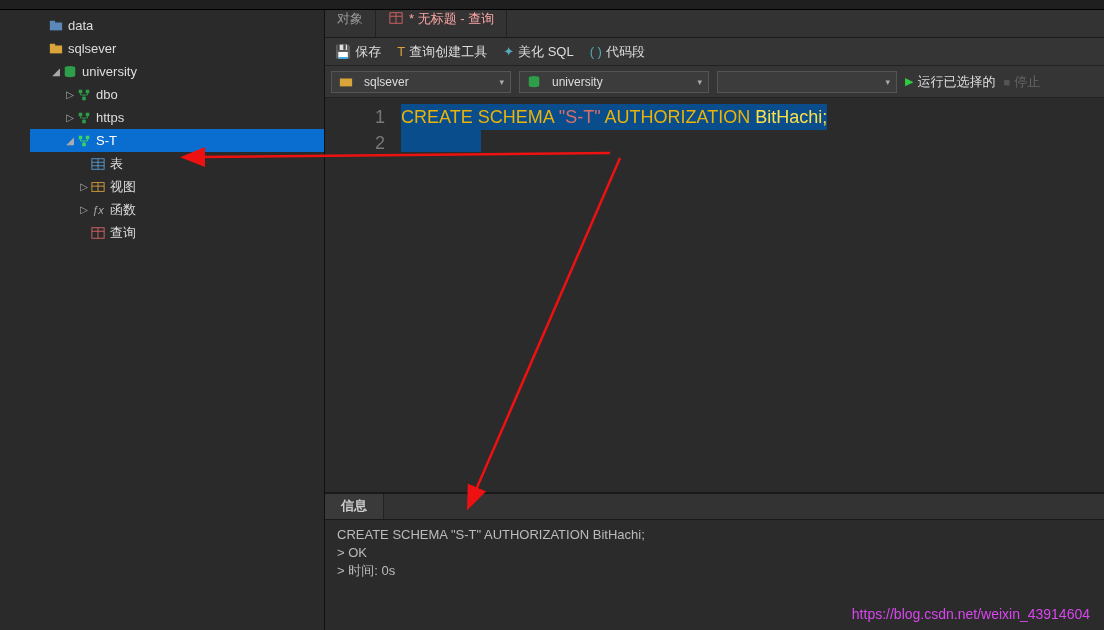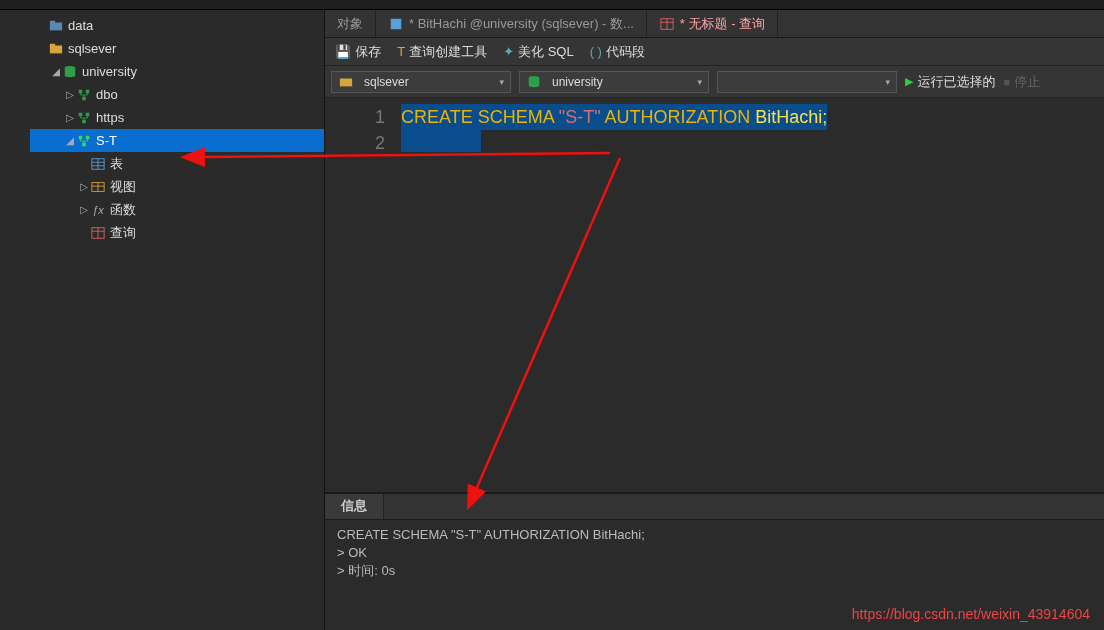--- a/index.html
+++ b/index.html
@@ -11,21 +11,21 @@
   .tree-item { display:flex; align-items:center; height:23px; padding-left:6px; cursor:default;}
   .tree-item.sel { background:#0a6ed1; color:#fff;}
   .tw { display:inline-block; width:12px; text-align:center; color:#aaa; font-size:10px;}
   .ind { display:inline-block; }
   .ind1{width:14px;} .ind2{width:28px;} .ind3{width:42px;}
   .ic { display:inline-flex; width:16px; height:16px; align-items:center; justify-content:center; margin-right:4px;}
   .ic svg{width:14px;height:14px;}
   
   .main { flex:1; display:flex; flex-direction:column; background:#2b2b2b;}
   .tabs { height:28px; background:#333; display:flex; align-items:stretch; border-bottom:1px solid #1a1a1a;}
-  .tab { display:flex; align-items:center; padding:0 12px; color:#999; border-right:1px solid #222; font-size:13px; cursor:default;}
+  .tab { display:flex; align-items:flex-start; padding:0 12px; color:#999; border-right:1px solid #222; font-size:13px; cursor:default;}
   .tab .ic{margin-right:5px;}
   .toolbar1 { height:28px; background:#353535; display:flex; align-items:center; padding:0 10px; gap:16px; font-size:13px; color:#ddd; border-bottom:1px solid #222;}
   .tbtn{display:flex;align-items:center;gap:4px;cursor:default;}
   .toolbar2 { height:32px; background:#353535; display:flex; align-items:center; padding:0 6px; gap:8px; border-bottom:1px solid #222;}
   .dd { display:flex; align-items:center; background:#3c3c3c; border:1px solid #555; height:22px; padding:0 6px; font-size:12px; color:#ddd; gap:6px;}
   .dd .caret{font-size:9px;color:#aaa;margin-left:auto;}
   .runbtn{display:flex;align-items:center;gap:4px;color:#ddd;font-size:13px;}
   .play{color:#2ecc40;font-size:11px;}
   .stop{color:#555;font-size:11px;}
   .editor { flex:1; display:flex; background:#2b2b2b; position:relative; font-family:Consolas,monospace;}
@@ -34,21 +34,21 @@
   .codeline{white-space:pre;}
   .hl-sel{background:#0a4d8c;display:inline-block;}
   .kw{color:#eab308;}
   .str{color:#d6706a;}
   .ident{color:#fde047;}
   .empty-sel{background:#0a4d8c;display:inline-block;width:80px;height:22px;}
   .divider{height:2px;background:#1a1a1a;cursor:row-resize;}
   .out-tabs{height:26px;background:#333;display:flex;border-bottom:1px solid #1a1a1a;}
   .out-tab{padding:3px 16px;color:#ccc;border-right:1px solid #222;background:#3a3a3a;font-size:13px;font-weight:bold;}
   .output{height:110px;background:#2b2b2b;color:#bbb;font-family:Consolas,monospace;font-size:13px;padding:6px 12px;white-space:pre;line-height:18px;}
-  .watermark{position:absolute;bottom:8px;right:14px;color:#ef4444;font-size:14px;font-family:Arial;}
+  .watermark{position:absolute;bottom:8px;right:14px;color:#d946ef;font-size:14px;font-family:Arial;}
   
   .anno{position:absolute;pointer-events:none;}
 </style>
 </head>
 <body>
 
 <div class="topbar"></div>
 <div class="container">
 
   <div class="sidebar">
@@ -167,28 +167,20 @@
         </span>
       <span>查询</span>
     </div>
   </div>
 
   <div class="main">
     <div class="tabs">
       <div class="tab">
           <span>对象</span>
         </div>
-      <div class="tab">
-        <span class="ic">
-            <svg viewBox="0 0 16 16">
-              <rect x="2" y="2" width="12" height="12" fill="#5aa0d8"></rect>
-            </svg>
-          </span>
-        <span>* BitHachi @university (sqlsever) - 数...</span>
-      </div>
       <div class="tab" style="color:#fca5a5">
         <span class="ic">
             <svg viewBox="0 0 16 16">
               <rect x="1" y="2" width="14" height="12" fill="none" stroke="#d66"></rect>
               <line x1="1" y1="6" x2="15" y2="6" stroke="#d66"></line>
               <line x1="8" y1="2" x2="8" y2="14" stroke="#d66"></line>
             </svg>
           </span>
         <span>* 无标题 - 查询</span>
       </div>

